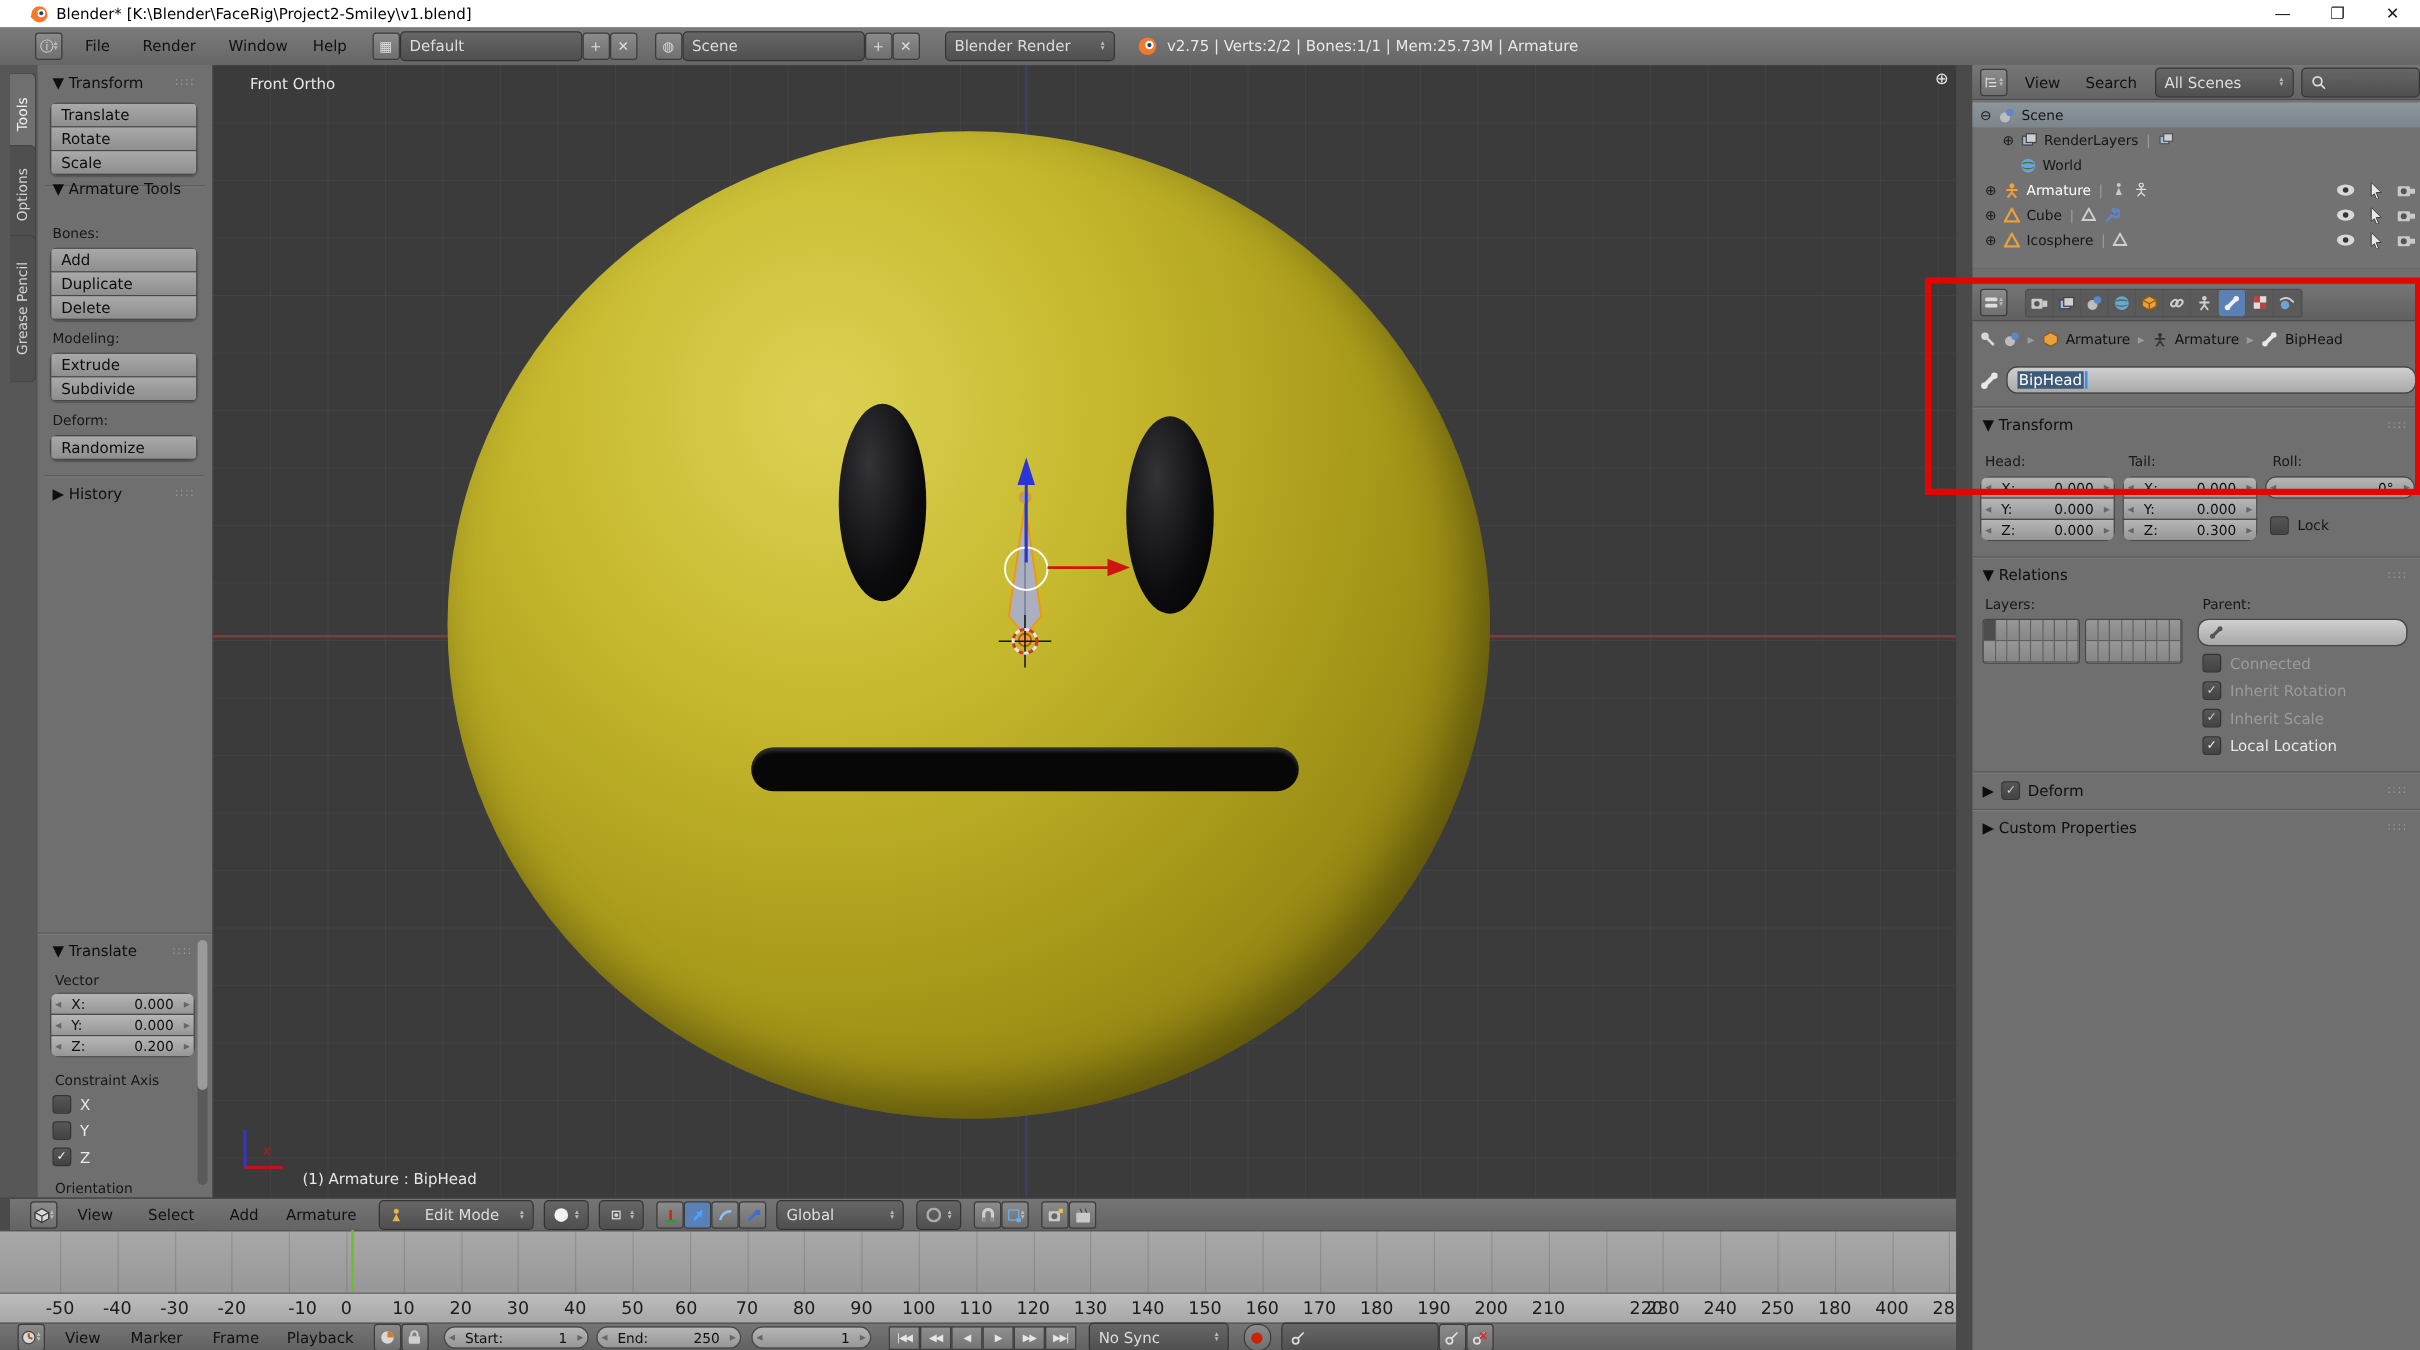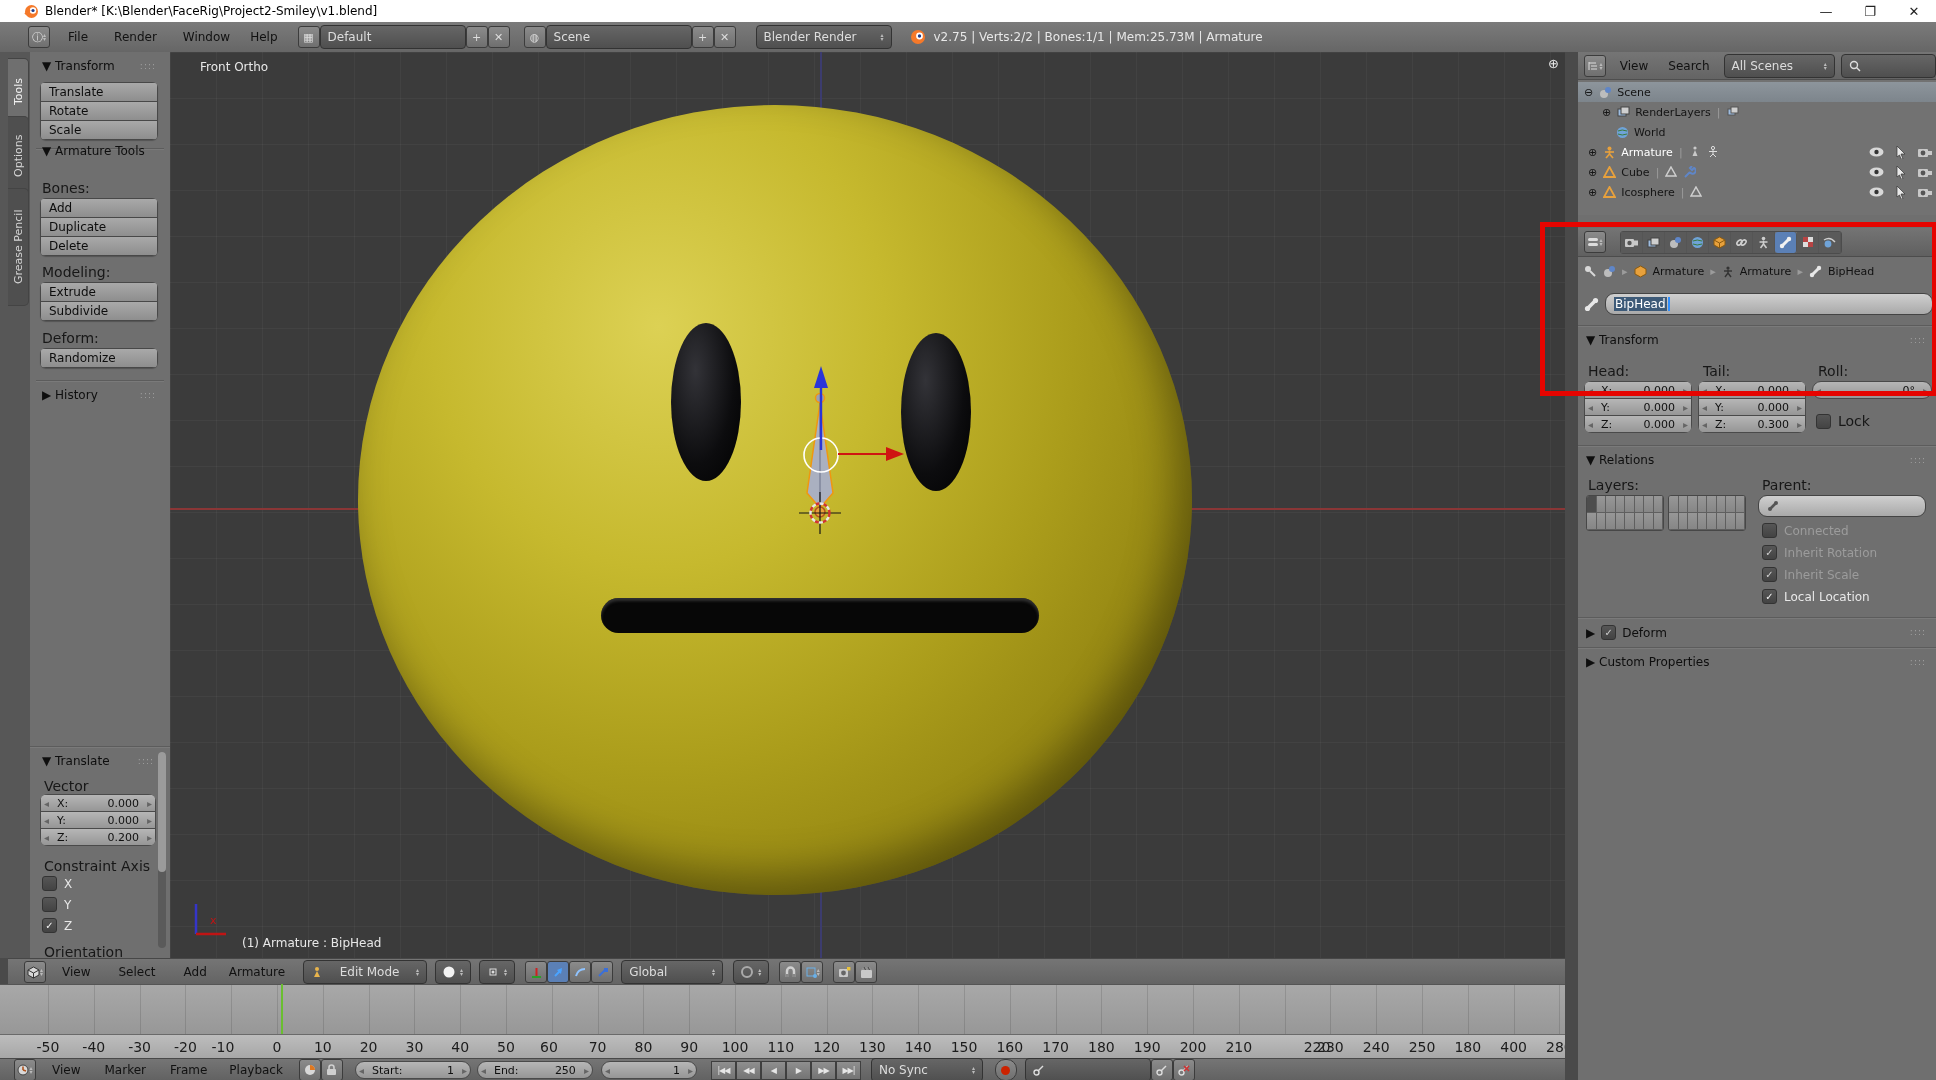--- a/index.html
+++ b/index.html
@@ -27,21 +27,21 @@
         writing-mode:vertical-rl;transform:rotate(180deg);display:flex;align-items:center;justify-content:center;padding:6px 0;}
   .vtab.active{background:#6f6f6f;color:#f2f2f2;}
   #toolshelf{left:30px;top:52px;width:140px;height:906px;background:#6f6f6f;border-right:1px solid #4c4c4c;}
   .panelhdr{color:#0e0e0e;font-size:12px;}
   .dots{color:#9f9f9f;letter-spacing:1px;font-size:9px;}
   .btn3d{background:linear-gradient(#a9a9a9,#8e8e8e);border:1px solid #484848;color:#0d0d0d;
          display:flex;align-items:center;padding:0 8px;height:18px;font-size:12px;}
   .grp{border-radius:6px;overflow:hidden;box-shadow:0 1px 1px rgba(0,0,0,.25);}
   .grp .btn3d{border-top-width:0;}
   .grp .btn3d:first-child{border-top-width:1px;}
-  .slabel{color:#171717;font-size:14px;}
+  .slabel{color:#171717;font-size:11px;}
   
   .numfield{background:linear-gradient(#b6b6b6,#969696);border:1px solid #4a4a4a;height:16px;
             display:flex;align-items:center;font-size:11px;color:#101010;padding:0 3px;}
   .numfield .ax{margin-left:8px;}
   .numfield .val{margin-left:auto;margin-right:8px;}
   .chev{color:rgba(0,0,0,.38);font-size:10px;}
   .ngrp{border-radius:8px;overflow:hidden;}
   .ngrp .numfield{border-top-width:0;}
   .ngrp .numfield:first-child{border-top-width:1px;}
   .cbx{width:13px;height:13px;border-radius:3px;background:linear-gradient(#565656,#434343);border:1px solid #333;
@@ -405,21 +405,21 @@
       <div class="tgrid" style="left: 1467.8px;"></div>
       <div class="tgrid" style="left: 1513.6px;"></div>
       <div class="tgrid" style="left: 1559.4px;"></div>
     </div>
   <div id="framebar" class="abs"></div>
   <div id="tl-ruler" class="abs">
       <span class="tick" style="left: 48px;">-50</span>
       <span class="tick" style="left: 93.8px;">-40</span>
       <span class="tick" style="left: 139.6px;">-30</span>
       <span class="tick" style="left: 185.4px;">-20</span>
-      <span class="tick" style="left: 223px;">-10</span>
+      <span class="tick" style="left: 242px;">-10</span>
       <span class="tick" style="left: 277px;">0</span>
       <span class="tick" style="left: 322.8px;">10</span>
       <span class="tick" style="left: 368.6px;">20</span>
       <span class="tick" style="left: 414.4px;">30</span>
       <span class="tick" style="left: 460.2px;">40</span>
       <span class="tick" style="left: 506px;">50</span>
       <span class="tick" style="left: 549px;">60</span>
       <span class="tick" style="left: 597.6px;">70</span>
       <span class="tick" style="left: 643.4px;">80</span>
       <span class="tick" style="left: 689.2px;">90</span>

